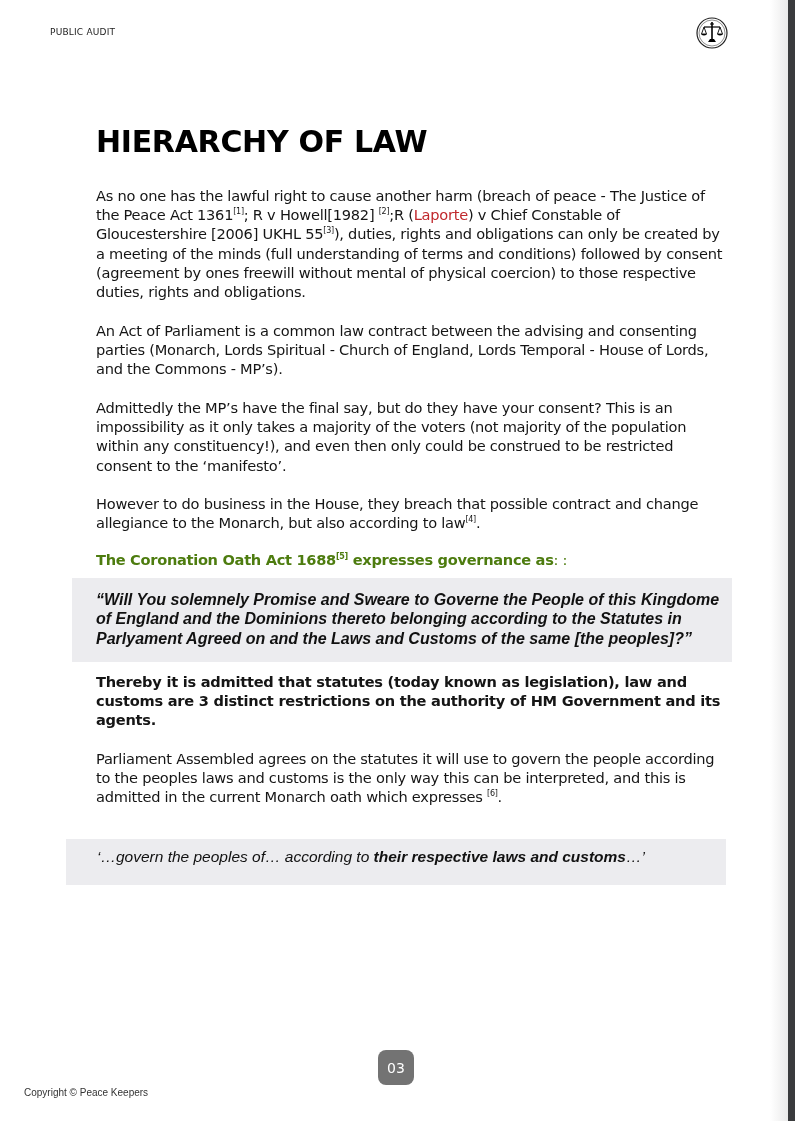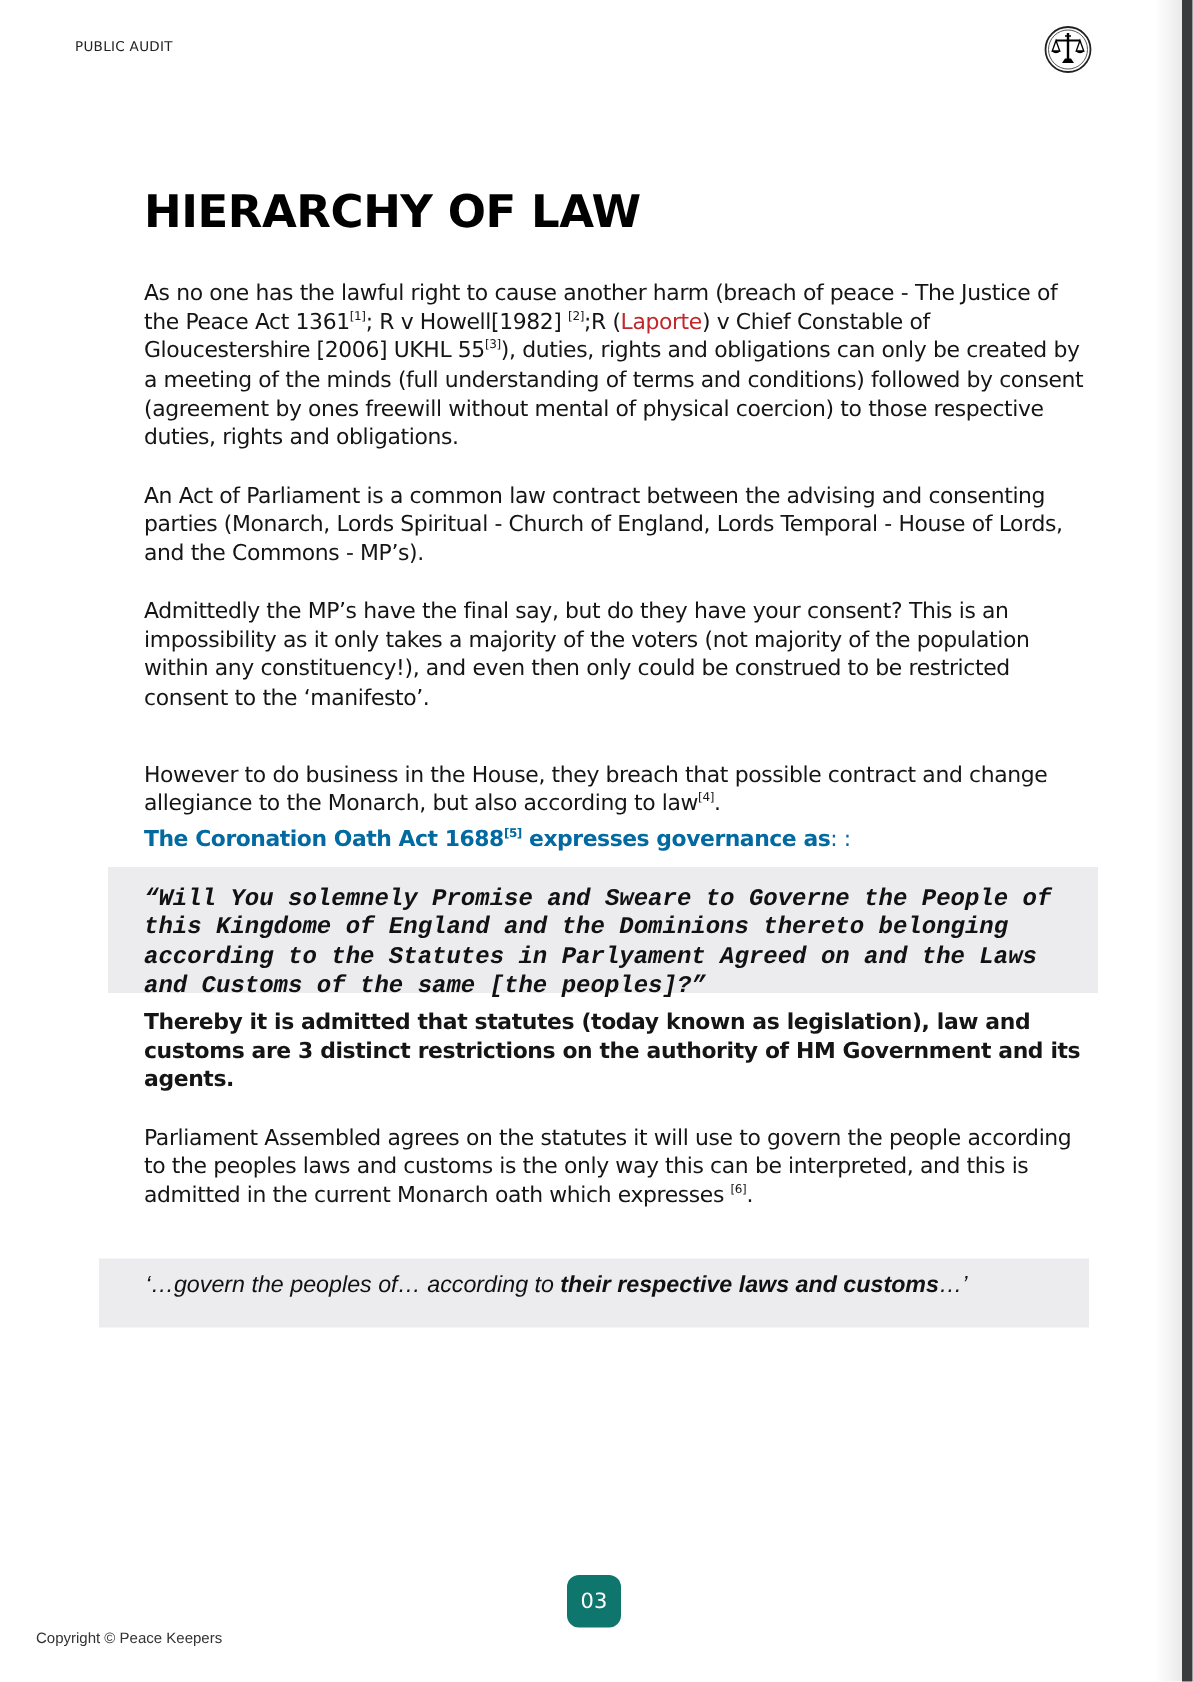--- a/index.html
+++ b/index.html
@@ -32,46 +32,46 @@
     .para {
       position: absolute; left: 96px; width: 630px; margin: 0;
       font-size: 14.6px; line-height: 19.2px; color: #151515;
       font-family: "DejaVu Sans", sans-serif; letter-spacing: -0.25px;
     }
     .para sup { font-size: 8px; line-height: 0; vertical-align: 6px; }
     .link-red { color: #c0282c; }
 
     .subhead {
       position: absolute; left: 96px; top: 551px; margin: 0;
-      font-size: 14.6px; font-weight: 600; color: #0369a1; letter-spacing: -0.3px;
+      font-size: 14.6px; font-weight: 600; color: #4d7c0f; letter-spacing: -0.3px;
       font-family: "DejaVu Sans", sans-serif;
     }
     .subhead sup { font-size: 8px; vertical-align: 6px; line-height: 0; }
     .subhead .light { font-weight: normal; }
 
     .quote-box {
       position: absolute; background: #ececef;
     }
     .quote1 { left: 72px; top: 578px; width: 660px; height: 84px; }
     .quote1 p {
       margin: 0; position: absolute; left: 24px; top: 12px; width: 630px;
-      font-family: Liberation Mono, monospace; font-style: italic; font-weight: bold;
+      font-family: Liberation Sans, sans-serif; font-style: italic; font-weight: bold;
       font-size: 16px; line-height: 19.3px; color: #111;
     }
     .quote2 { left: 66px; top: 839px; width: 660px; height: 46px; }
     .quote2 p {
       margin: 0; position: absolute; left: 31px; top: 8px;
       font-family: "Liberation Sans", sans-serif; font-style: italic;
       font-size: 15.5px; line-height: 19px; color: #111;
     }
     .quote2 b { font-weight: bold; }
 
     .page-badge {
       position: absolute; left: 378px; top: 1050px; width: 36px; height: 35px;
-      background: #0f766e; border-radius: 8px; color: #fff;
+      background: #737373; border-radius: 8px; color: #fff;
       font-family: "DejaVu Sans", sans-serif; font-size: 14px;
       display: flex; align-items: center; justify-content: center;
     }
     .copyright {
       position: absolute; left: 24px; top: 1087px;
       font-family: "Liberation Sans", sans-serif; font-size: 10px; color: #333;
     }
   </style>
 </head>
 <body>
@@ -93,21 +93,21 @@
   </svg>
 
   <h1 class="title">HIERARCHY OF LAW</h1>
 
   <p class="para" style="top:186px;"><span>As no one has the lawful right to cause another harm (breach of peace - The Justice of the Peace Act 1361</span><sup>[1]</sup><span>; R v Howell[1982] </span><sup>[2]</sup><span>;R (</span><span class="link-red">Laporte</span><span>) v Chief Constable of Gloucestershire [2006] UKHL 55</span><sup>[3]</sup><span>), duties, rights and obligations can only be created by a meeting of the minds (full understanding of terms and conditions) followed by consent (agreement by ones freewill without mental of physical coercion) to those respective duties, rights and obligations.</span></p>
 
   <p class="para" style="top:321px;">An Act of Parliament is a common law contract between the advising and consenting parties (Monarch, Lords Spiritual - Church of England, Lords Temporal - House of Lords, and the Commons - MP’s).</p>
 
   <p class="para" style="top:398px;">Admittedly the MP’s have the final say, but do they have your consent? This is an impossibility as it only takes a majority of the voters (not majority of the population within any constituency!), and even then only could be construed to be restricted consent to the ‘manifesto’.</p>
 
-  <p class="para" style="top:494px;margin-top:13px;"><span>However to do business in the House, they breach that possible contract and change allegiance to the Monarch, but also according to law</span><sup>[4]</sup><span>.</span></p>
+  <p class="para" style="top:494px;"><span>However to do business in the House, they breach that possible contract and change allegiance to the Monarch, but also according to law</span><sup>[4]</sup><span>.</span></p>
 
   <p class="subhead"><span>The Coronation Oath Act 1688</span><sup>[5]</sup><span> expresses governance as</span><span class="light">: :</span></p>
 
   <div class="quote-box quote1">
     <p>“Will You solemnely Promise and Sweare to Governe the People of this Kingdome of England and the Dominions thereto belonging according to the Statutes in Parlyament Agreed on and the Laws and Customs of the same [the peoples]?”</p>
   </div>
 
   <p class="para" style="top:672px;font-weight:bold;">Thereby it is admitted that statutes (today known as legislation), law and customs are 3 distinct restrictions on the authority of HM Government and its agents.</p>
 
   <p class="para" style="top:749px;"><span>Parliament Assembled agrees on the statutes it will use to govern the people according to the peoples laws and customs is the only way this can be interpreted, and this is admitted in the current Monarch oath which expresses </span><sup>[6]</sup><span>.</span></p>

